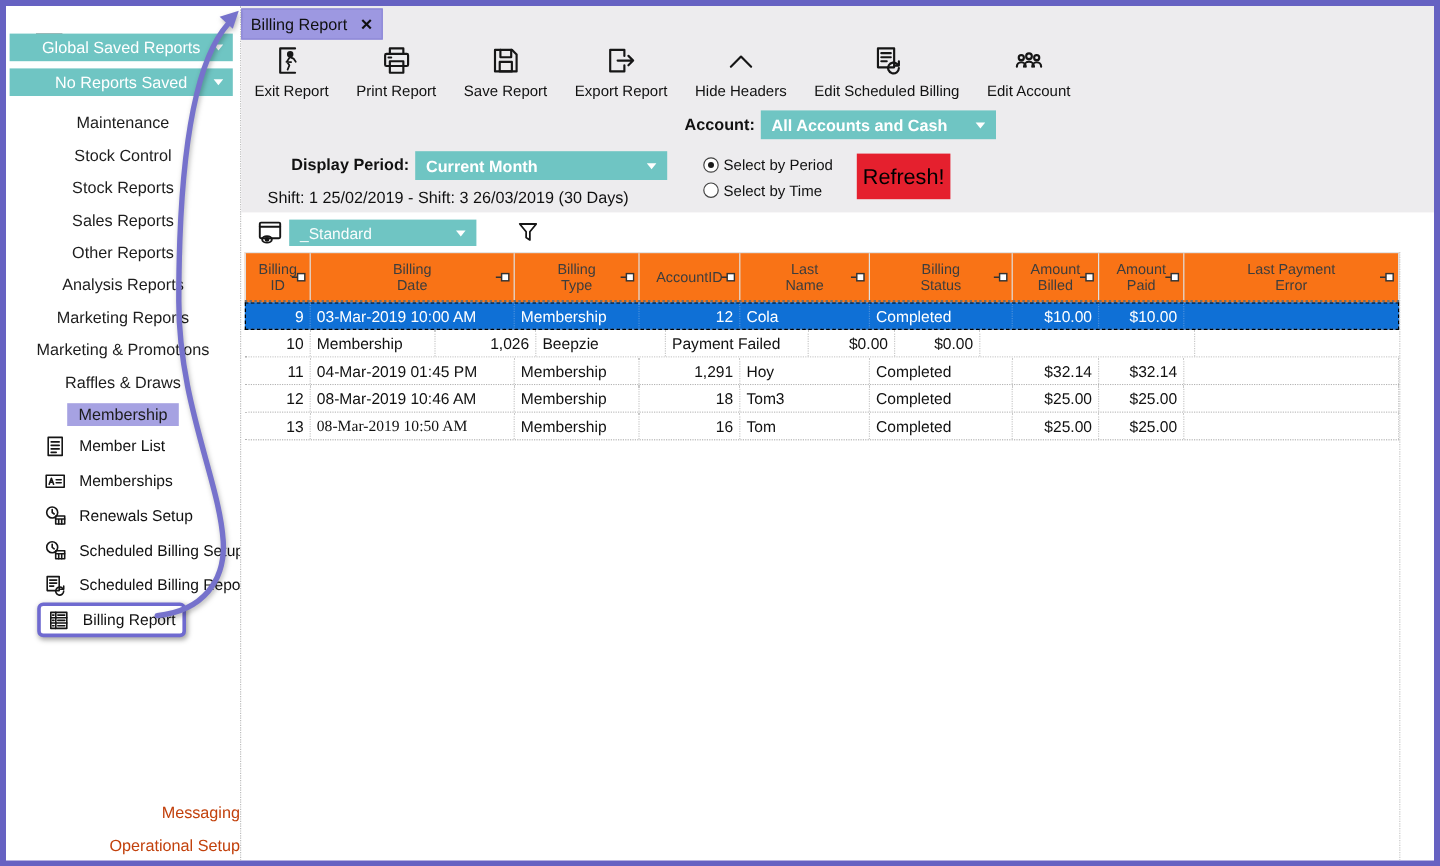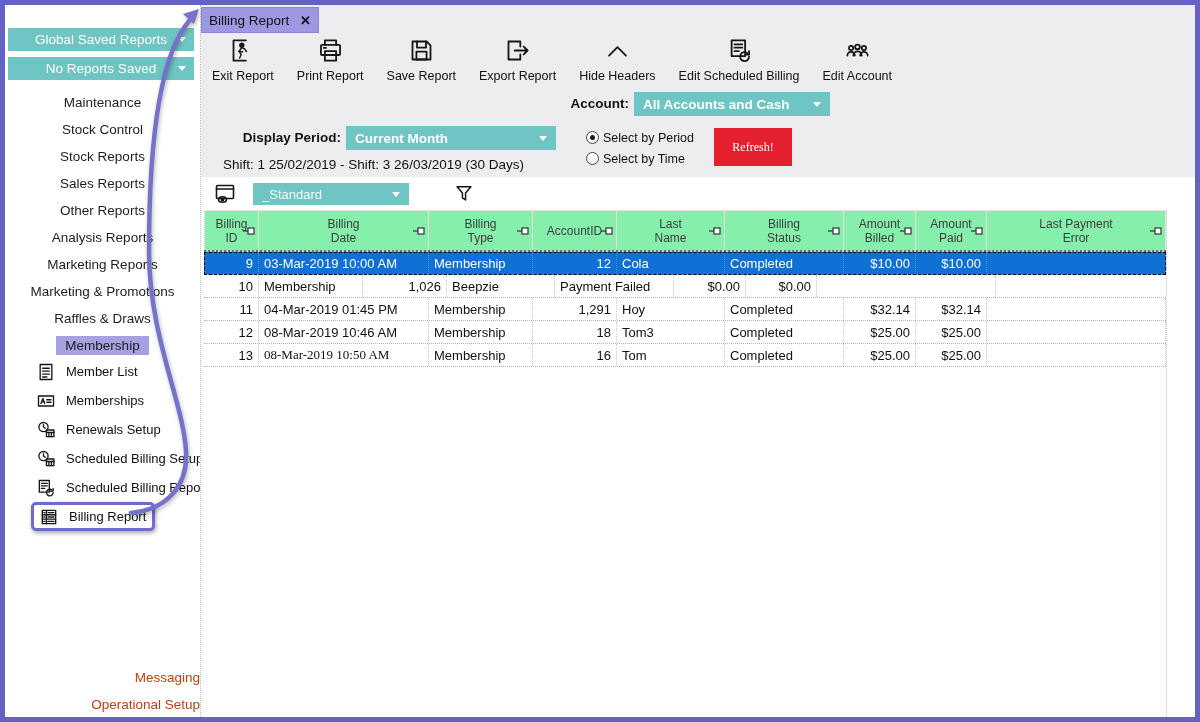--- a/index.html
+++ b/index.html
@@ -49,28 +49,28 @@
   .dd.acct { position:absolute; left:433px; top:87px; width:196px; height:24px; }
   .period-label { position:absolute; left:38px; top:125px; width:102px; text-align:right; font-weight:bold; font-size:13.5px; }
   .dd.period { position:absolute; left:145px; top:121px; width:210px; height:24px; }
   .shift-text { position:absolute; left:22px; top:152px; font-size:13.5px; color:#101010; }
   .radio-group { position:absolute; left:385px; top:122px; }
   .radio-row { display:flex; align-items:center; gap:4px; height:21px; font-size:12.5px; color:#111; cursor:pointer; }
   .radio-circle { width:13px; height:13px; border:1px solid #444; border-radius:50%; background:#fff; position:relative; flex:none; }
   .radio-row.selected .radio-circle::after { content:""; position:absolute; inset:3px; background:#1a1a1a; border-radius:50%; }
   .refresh-btn {
     position:absolute; left:513px; top:123px; width:78px; height:38px; background:#e5202e;
-    color:#ffffff; font-size:12px; display:flex; align-items:center; justify-content:center; cursor:pointer;font-family:Liberation Serif, serif;
-  }
-  .view-bar { position:absolute; left:12px; top:177px; display:flex; align-items:center; gap:16px; }
+    color:#000000; font-size:18px; display:flex; align-items:center; justify-content:center; cursor:pointer;
+  }
+  .view-bar { position:absolute; left:12px; top:177px; display:flex; align-items:center; gap:4px; }
   .dd.layout { width:156px; height:22px; font-weight:normal; font-size:13px; color:rgba(255,255,255,.95); }
   .filter-btn { margin-left:28px; cursor:pointer; display:flex; }
   
   .grid { position:absolute; left:3px; top:205px; width:962px; }
-  .grid-header { display:flex; border-top:1px solid #e4e4e4; border-bottom:2px dotted #6e6e6e; height:42px; background:#86efac; }
+  .grid-header { display:flex; border-top:1px solid #e4e4e4; border-bottom:2px dotted #6e6e6e; height:42px; background:#f97316; }
   .gh-cell {
     position:relative; display:flex; flex-direction:column; align-items:center; justify-content:center;
     border-right:1px solid #e0e0e0; font-size:12px; color:#3d3d3d; text-align:center; line-height:14px; cursor:pointer;
   }
   .gh-cell:first-child { border-left:1px solid #e0e0e0; }
   .gh-cell .pin { position:absolute; right:3px; top:50%; transform:translateY(-50%); display:flex; }
   .grid-row { display:flex; height:23px; border-bottom:1px dotted #b3b3b3; background:#fff; cursor:pointer; }
   .gr-cell {
     display:flex; align-items:center; padding:0 5px; border-right:1px dotted #c9c9c9;
     font-size:13px; color:#111; overflow:hidden; white-space:nowrap;

